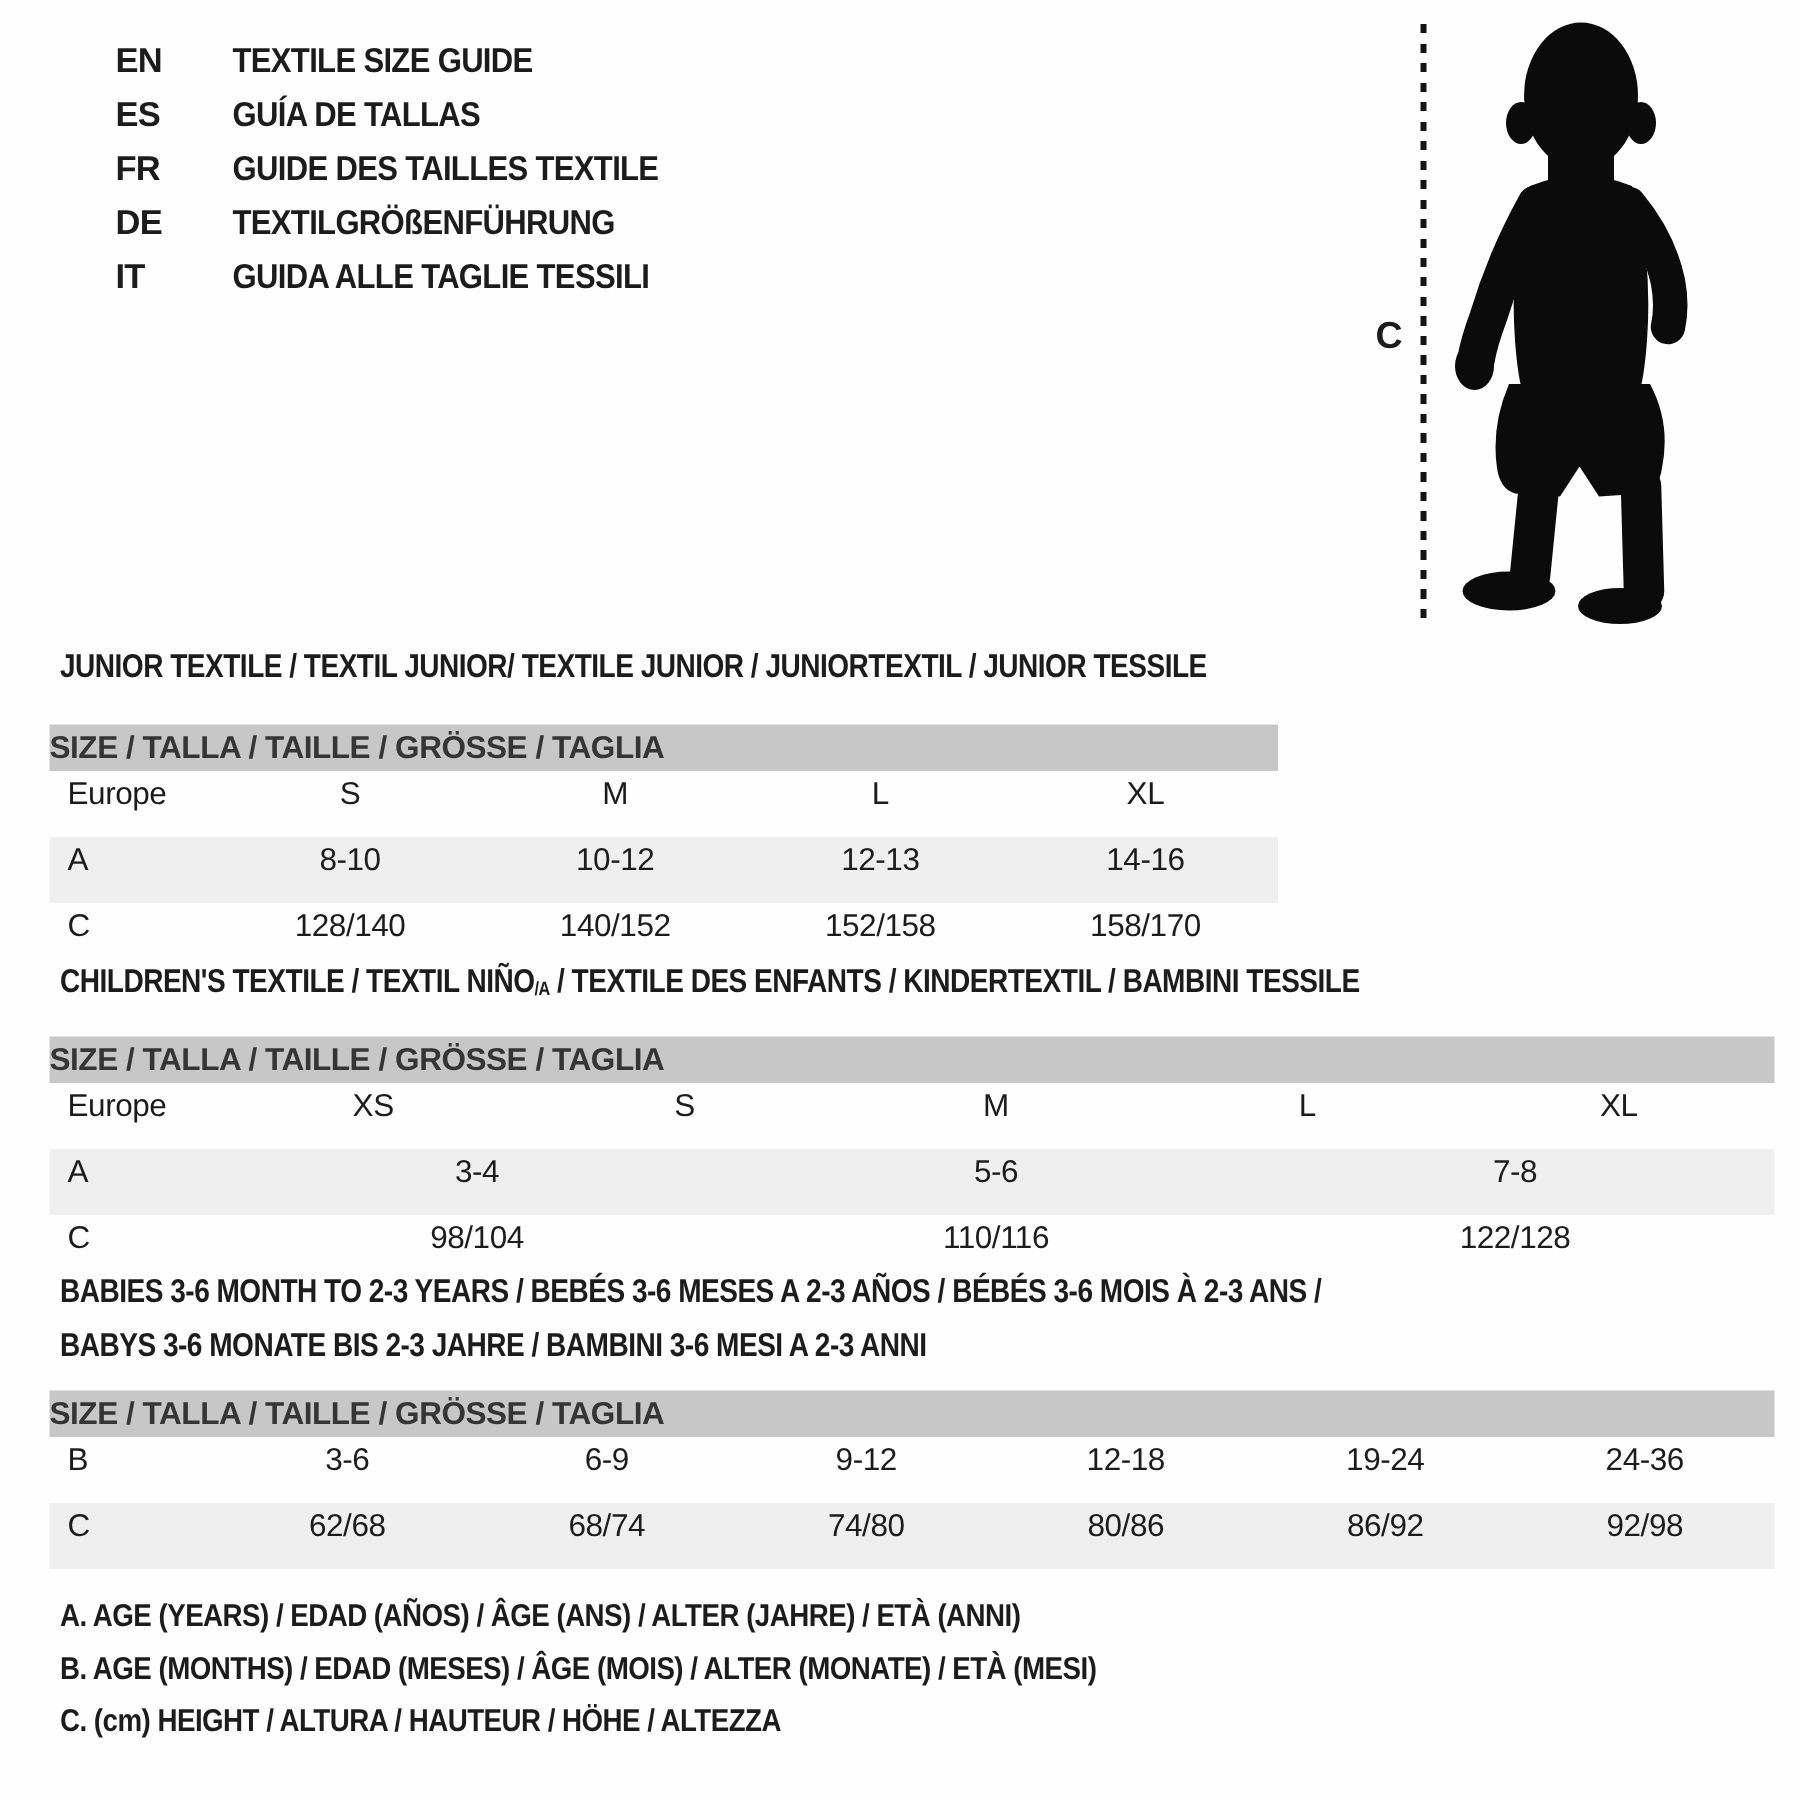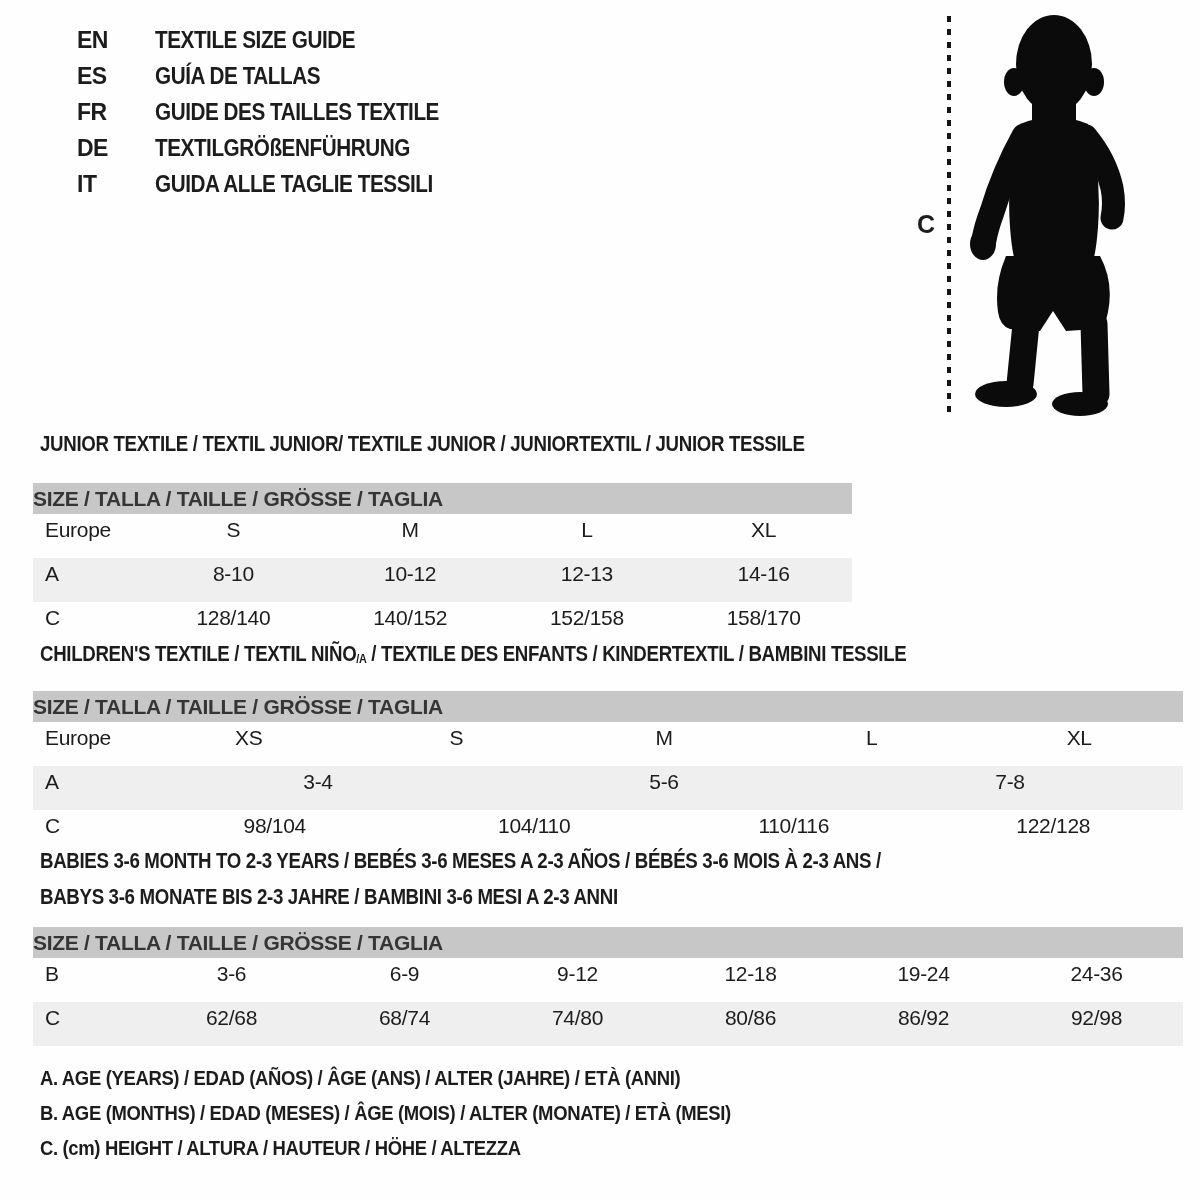--- a/index.html
+++ b/index.html
@@ -130,21 +130,20 @@
     </div>
     <div class="t-row shaded">
       <span class="t-label">A</span>
       <span class="t-cell">3-4</span>
       <span class="t-cell">5-6</span>
       <span class="t-cell">7-8</span>
     </div>
     <div class="t-row">
       <span class="t-label">C</span>
       <span class="t-cell">98/104</span>
-      <span class="t-cell">104/110</span>
       <span class="t-cell">110/116</span>
       <span class="t-cell">122/128</span>
     </div>
   </div>
 
   <div class="sec-title" id="t-babies">
     <div>BABIES 3-6 MONTH TO 2-3 YEARS / BEBÉS 3-6 MESES A 2-3 AÑOS / BÉBÉS 3-6 MOIS À 2-3 ANS /</div>
     <div>BABYS 3-6 MONATE BIS 2-3 JAHRE / BAMBINI 3-6 MESI A 2-3 ANNI</div>
   </div>
   <div class="table" id="tbl-babies">

